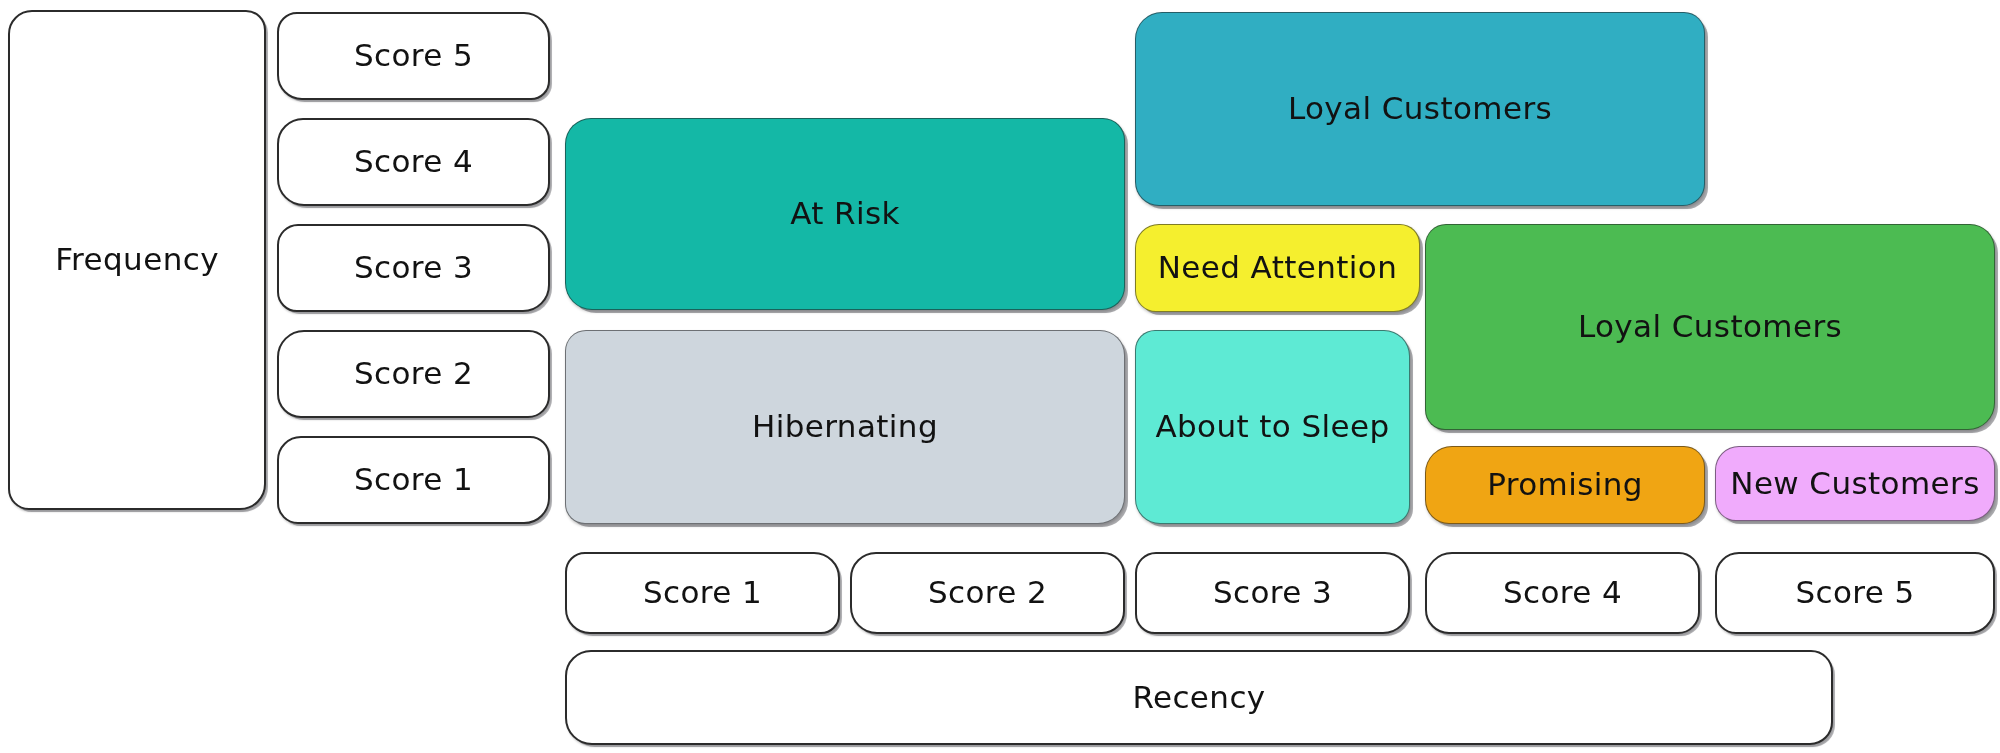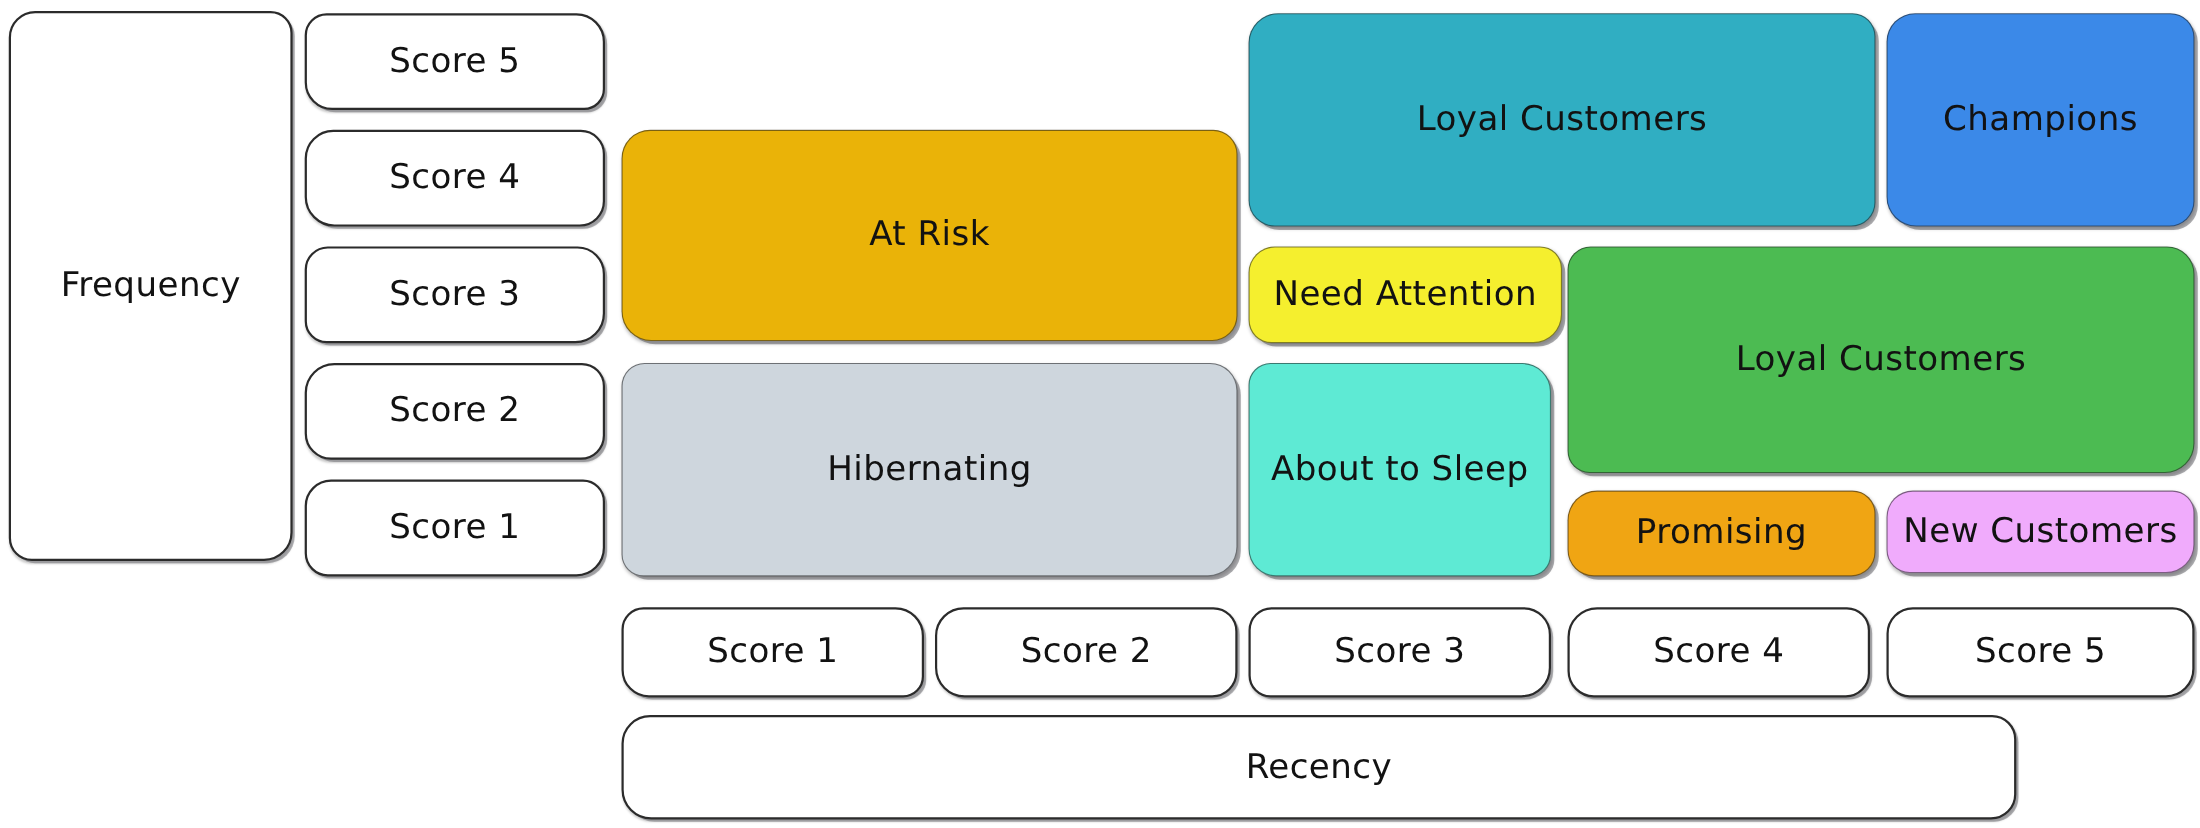--- a/index.html
+++ b/index.html
@@ -66,43 +66,40 @@
     <span class="lbl">Score 3</span>
   </div>
   <div class="box plain j5" style="left:277px;top:330px;width:273px;height:88px;">
     <span class="lbl">Score 2</span>
   </div>
   <div class="box plain j1" style="left:277px;top:436px;width:273px;height:88px;">
     <span class="lbl">Score 1</span>
   </div>
 
 
-  <div class="box filled j3" style="left:565px;top:118px;width:560px;height:192px;background:#eab308;">
+  <div class="box filled j3" style="left:565px;top:118px;width:560px;height:192px;background:#14b8a6;">
     <span class="lbl">At Risk</span>
   </div>
 
   <div class="box filled j4" style="left:565px;top:330px;width:560px;height:194px;background:#ced6dd;">
     <span class="lbl">Hibernating</span>
   </div>
 
   <div class="box filled j5" style="left:1135px;top:12px;width:570px;height:194px;background:#30aec2;">
     <span class="lbl">Loyal Customers</span>
   </div>
 
   <div class="box filled j1" style="left:1135px;top:224px;width:285px;height:88px;background:#f5ef2e;">
     <span class="lbl">Need Attention</span>
   </div>
 
   <div class="box filled j2" style="left:1135px;top:330px;width:275px;height:194px;background:#5eead4;">
     <span class="lbl">About to Sleep</span>
   </div>
 
-  <div class="box filled j3" style="left:1715px;top:12px;width:280px;height:194px;background:#3b89e8;">
-    <span class="lbl">Champions</span>
-  </div>
 
   <div class="box filled j4" style="left:1425px;top:224px;width:570px;height:206px;background:#4cbb52;">
     <span class="lbl">Loyal Customers</span>
   </div>
 
   <div class="box filled j5" style="left:1425px;top:446px;width:280px;height:78px;background:#f0a513;">
     <span class="lbl">Promising</span>
   </div>
 
   <div class="box filled j1" style="left:1715px;top:446px;width:280px;height:75px;background:#f0abfc;">

